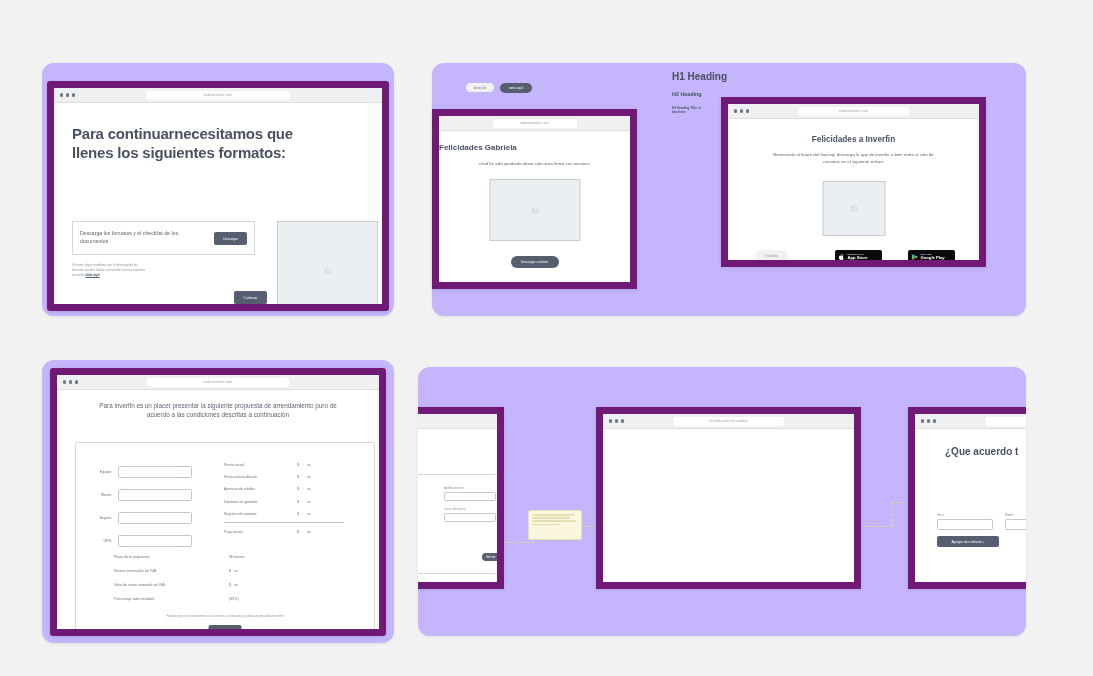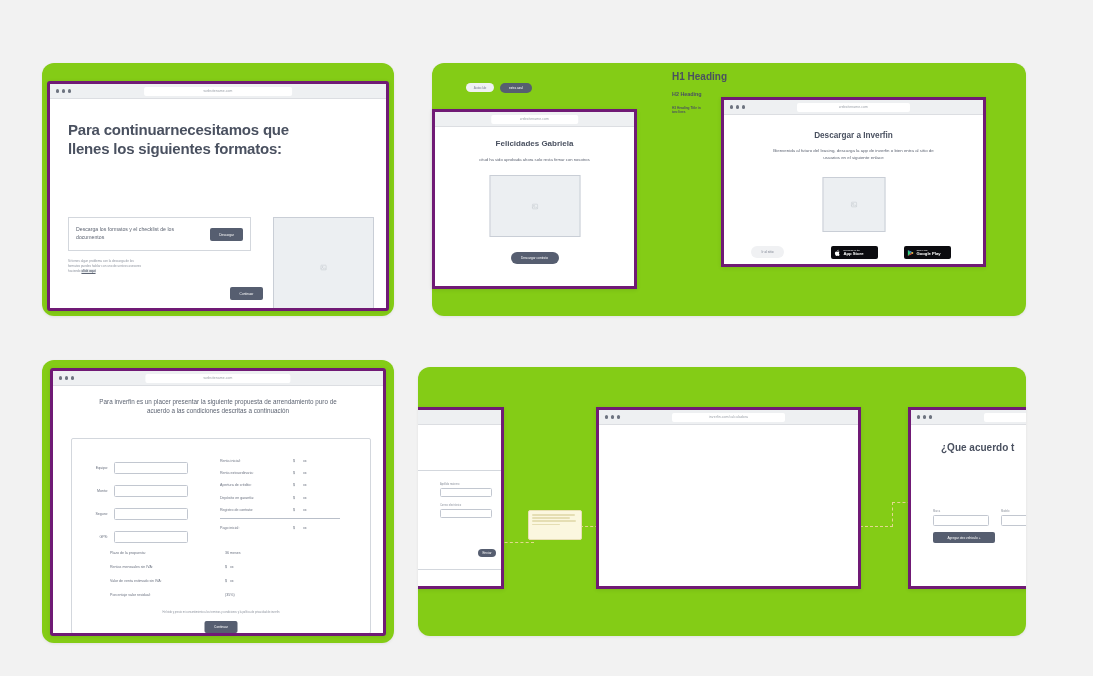--- a/index.html
+++ b/index.html
@@ -8,30 +8,30 @@
     background: #f2f2f2;
     font-family: "Liberation Sans", sans-serif;
     overflow: hidden;
     position: relative;
   }
   .board { position: absolute; inset: 0; }
 
   
   .card {
     position: absolute;
-    background: #84cc16;
+    background: #c4b5fd;
     border-radius: 12px;
     box-shadow: 0 1px 3px rgba(0,0,0,.07);
   }
 
   
   .win {
     position: absolute;
     background: #ffffff;
-    border: 3px solid #701a75;
+    border: 7px solid #701a75;
     box-shadow: 0 1px 4px rgba(0,0,0,.10);
     overflow: hidden;
   }
   .chrome {
     height: 15px;
     background: #eef0f2;
     border-bottom: 1px solid #dcdee2;
     display: flex; align-items: center;
     padding: 0 6px;
     position: relative;
@@ -176,21 +176,21 @@
       <div class="h-md" style="font-size:10px;">H1 Heading</div>
       <div style="font-size:5.4px;font-weight:700;color:#4a5160;margin-top:9px;">H2 Heading</div>
       <div style="font-size:3.2px;font-weight:700;color:#4a5160;margin-top:9px;width:34px;line-height:1.4;">H3 Heading Title in two lines</div>
     </div>
 
     <div class="win" id="w2">
       <div class="chrome">
         <span class="urlbar">websitename.com</span>
       </div>
       <div class="winbody">
-        <div class="h-sm" style="position:absolute;top:12px;width:100%;text-align:center;font-size:8px;">Felicidades Gabriela</div>
+        <div class="h-sm" style="position:absolute;top:12px;width:100%;text-align:left;font-size:8px;">Felicidades Gabriela</div>
         <div style="position:absolute;top:30px;width:100%;text-align:center;font-size:4.2px;color:#5d6472;">citud ha sido aprobada ahora solo resta firmar con nosotros</div>
         <div class="imgbox" style="position:absolute;left:50%;transform:translateX(-50%);top:48px;width:91px;height:62px;">
           <svg class="imgglyph" viewBox="0 0 24 24" fill="none" stroke="#9aa0a8" stroke-width="2">
             <rect x="3" y="4" width="18" height="16" rx="2"></rect>
               <circle cx="8.5" cy="9.5" r="1.6"></circle>
               <path d="M3 17l5-5 4 4 3-3 6 6"></path>
           </svg>
         </div>
         <div class="pill-dark" style="position:absolute;left:50%;transform:translateX(-50%);top:125px;width:48px;height:12px;">Descargar contrato</div>
       </div>
@@ -199,21 +199,21 @@
     <div class="win" id="w3">
       <div class="chrome">
         <span class="dots">
             <i></i>
             <i></i>
             <i></i>
           </span>
         <span class="urlbar">websitename.com</span>
       </div>
       <div class="winbody">
-        <div class="h-sm" style="position:absolute;top:15px;width:100%;text-align:center;font-size:8.2px;">Descargar a Inverfin</div>
+        <div class="h-sm" style="position:absolute;top:15px;width:100%;text-align:center;font-size:8.2px;">Felicidades a Inverfin</div>
         <div style="position:absolute;top:33px;left:50%;transform:translateX(-50%);width:172px;text-align:center;font-size:4.4px;color:#5d6472;line-height:1.55;">Bienvenida al futuro del leasing, descarga la app de inverfin o bien entra al sitio de usuarios en el siguiente enlace</div>
         <div class="imgbox" style="position:absolute;left:50%;transform:translateX(-50%);top:62px;width:63px;height:55px;">
           <svg class="imgglyph" viewBox="0 0 24 24" fill="none" stroke="#9aa0a8" stroke-width="2">
             <rect x="3" y="4" width="18" height="16" rx="2"></rect>
               <circle cx="8.5" cy="9.5" r="1.6"></circle>
               <path d="M3 17l5-5 4 4 3-3 6 6"></path>
           </svg>
         </div>
 
         <div class="pill-light" style="position:absolute;left:27px;top:131px;width:33px;height:12px;">Ir al sitio</div>

